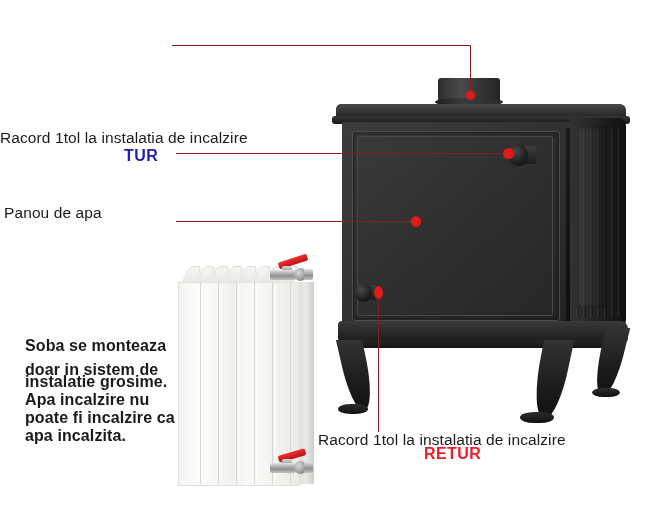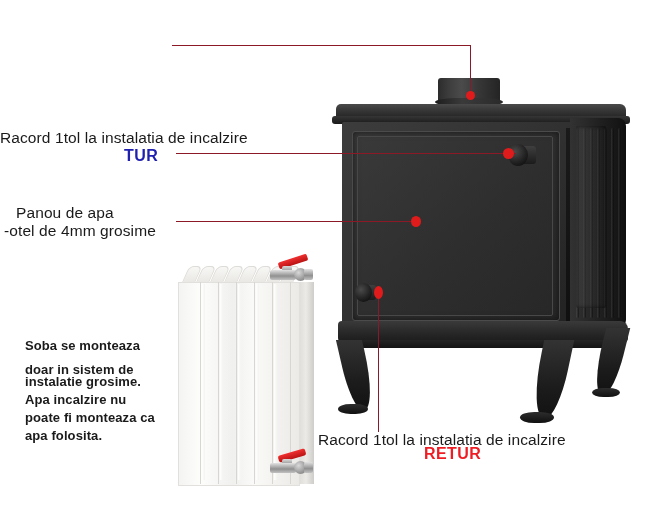--- a/index.html
+++ b/index.html
@@ -20,21 +20,21 @@
   .label {
     position: absolute;
     color: #1a1a1a;
     font-size: 15.5px;
     line-height: 19px;
     white-space: pre;
     letter-spacing: 0.1px;
   }
   .label.bold {
     font-weight: bold;
-    font-size: 13px;
+    font-size: 16px;
     line-height: 18.5px;
   }
   .accent-tur {
     font-weight: bold;
     font-size: 16px;
     color: #2020b0;
     letter-spacing: 0.4px;
   }
   .accent-retur {
     font-weight: bold;
@@ -367,28 +367,27 @@
   <div class="leader-h" style="left:176px; top:221px; width:242px;"></div>
   <div class="dot" style="left:411px; top:216px; width:10px; height:11px;"></div>
 
   <div class="leader-v" style="left:378px; top:290px; height:142px;"></div>
   <div class="dot" style="left:374px; top:286px; width:9px; height:13px;"></div>
 
 
   <div class="label" style="left:0px; top:128px;">Racord 1tol la instalatia de incalzire</div>
   <div class="label accent-tur" style="left:124px; top:146px;">TUR</div>
 
-  <div class="label" style="left:16px; top:203px;">Panou de apa</div>
-  <div class="label" style="left:4px; top:221px;">-otel de 4mm grosime</div>
+  <div class="label" style="left:4px; top:203px;">Panou de apa</div>
 
   <div class="label" style="left:318px; top:430px;">Racord 1tol la instalatia de incalzire</div>
   <div class="label accent-retur" style="left:424px; top:444px;">RETUR</div>
 
   <div>
     <div class="label bold" style="left:25px; top:337px;">Soba se monteaza</div>
     <div class="label bold" style="left:25px; top:361px;">doar in sistem de</div>
     <div class="label bold" style="left:25px; top:373px;">instalatie grosime.</div>
     <div class="label bold" style="left:25px; top:391px;">Apa incalzire nu</div>
-    <div class="label bold" style="left:25px; top:409px;">poate fi monteaza ca</div>
-    <div class="label bold" style="left:25px; top:427px;">apa folosita.</div>
+    <div class="label bold" style="left:25px; top:409px;">poate fi incalzire ca</div>
+    <div class="label bold" style="left:25px; top:427px;">apa incalzita.</div>
   </div>
 
 </div>
 
 </body></html>

